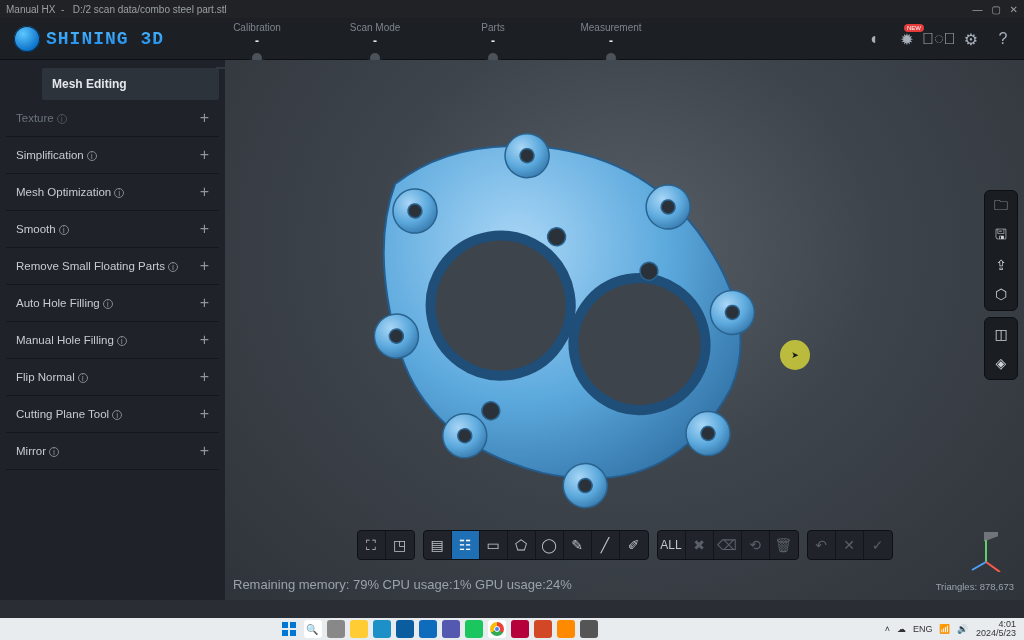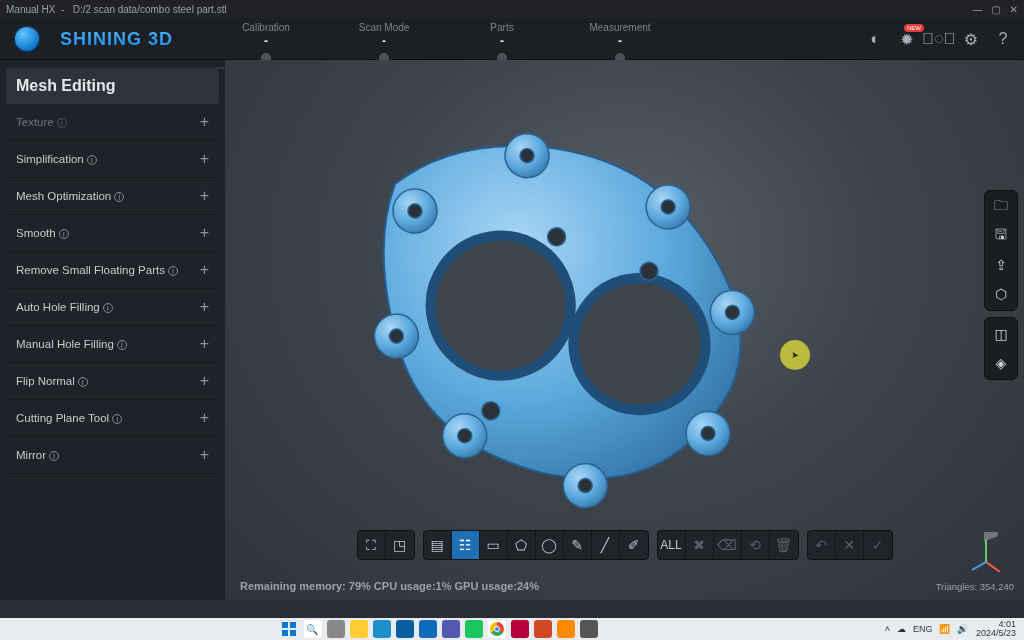--- a/index.html
+++ b/index.html
@@ -2,41 +2,41 @@
 <html><head>
 <meta charset="utf-8">
 <style>
   * { box-sizing: border-box; margin: 0; padding: 0; }
   body { font-family: "Segoe UI", Arial, sans-serif; background:#2a2e34; color:#cfd3d7; width:1024px; height:640px; overflow:hidden; }
   
   .win-title { height:18px; background:#202225; display:flex; align-items:center; font-size:10px; color:#9aa0a6; padding:0 6px; justify-content:space-between; }
   .wt-right span { margin-left:6px; cursor:default; }
   
   .topbar { height:42px; background:#1c1f24; display:flex; align-items:flex-start; padding:4px 10px 0 14px; position:relative; border-bottom:1px solid #0e1114; }
-  .brand { display:flex; align-items:center; gap:20px; margin-top:4px; }
+  .brand { display:flex; align-items:center; gap:6px; margin-top:4px;font-family:Liberation Mono, monospace; }
   .brand-globe { width:26px; height:26px; border-radius:50%; background:radial-gradient(circle at 35% 30%, #5cc7ff, #0b71c9 70%, #04396b); box-shadow:0 0 0 1px #0b2a44 inset; }
   .brand-text { font-size:18px; font-weight:700; letter-spacing:1px; background:linear-gradient(180deg,#4cb8ff,#1a86e6); -webkit-background-clip:text; color:transparent; }
   .steps { display:flex; gap:0; margin-left:34px; flex:1; align-items:flex-start; }
   .step { width:118px; text-align:center; position:relative; }
   .step-label { font-size:10px; color:#7d848c; }
   .step-status { font-size:12px; font-weight:600; color:#e5e9ee; margin-top:1px; }
   .step.active .step-status { color:#2ea3ff; }
   .step-dot { position:absolute; left:50%; transform:translateX(-50%); bottom:-15px; width:10px; height:10px; border-radius:50%; background:#4b525a; box-shadow:0 0 0 3px #1c1f24; }
   .step.active .step-dot { width:14px; height:14px; background:#32a6ff; bottom:-17px; }
   .step.first .step-dot { border:2px solid #32a6ff; background:#1c1f24; }
   .tb-icons { display:flex; align-items:center; gap:10px; margin-top:6px; }
   .tb-icons .ic { width:22px; height:22px; display:flex; align-items:center; justify-content:center; color:#a7afb8; position:relative; }
   .badge-new { position:absolute; top:-4px; right:-6px; background:#e63b3b; color:#fff; font-size:6px; padding:1px 3px; border-radius:6px; }
   .step-track { position:absolute; left:216px; right:180px; top:49px; height:2px; background:#33383e; z-index:0; }
 
   .main { display:flex; height:540px; }
 
   
   .sidebar { width:225px; background:#1f2329; padding:8px 6px 0 6px; display:flex; flex-direction:column; gap:0; }
-  .side-header { background:#2d333a; padding:9px 10px; font-size:16px; font-weight:600; color:#e4e8ec; border-radius:2px; }
+  .side-header { background:#2d333a; padding:9px 10px; font-size:12px; font-weight:600; color:#e4e8ec; border-radius:2px;margin-left:36px; }
   .side-item { display:flex; align-items:center; justify-content:space-between; padding:9px 10px; font-size:11.5px; color:#c7ccd1; border-bottom:1px solid #14171b; }
   .side-item.dim { color:#6c737b; }
   .plus { font-size:16px; color:#8e959d; font-weight:300; }
   .info-ic { font-size:9px; opacity:.6; margin-left:3px; border:1px solid currentColor; border-radius:50%; width:10px; height:10px; display:inline-flex; align-items:center; justify-content:center; }
 
   
   .viewport { flex:1; position:relative; background:radial-gradient(ellipse at 50% 35%, #595f67 0%, #3e444b 45%, #2f343a 100%); }
   .mesh { position:absolute; left:100px; top:40px; width:440px; height:430px; }
   .cursor-hl { position:absolute; left:555px; top:280px; width:30px; height:30px; border-radius:50%; background:#d0d03a; opacity:.85; display:flex; align-items:center; justify-content:center; }
   .cursor-hl::after { content:"➤"; font-size:9px; color:#111; }
@@ -51,21 +51,21 @@
   .btmbar { position:absolute; left:50%; transform:translateX(-50%); bottom:40px; display:flex; gap:8px; }
   .bgrp { background:#20242a; border:1px solid #0e1114; border-radius:4px; display:flex; }
   .bbtn { width:28px; height:28px; display:flex; align-items:center; justify-content:center; color:#bfc5cb; font-size:14px; border-right:1px solid #12151a; }
   .bbtn:last-child { border-right:none; }
   .bbtn.active { background:#1f6fb5; color:#fff; }
   .bbtn.dim { color:#5a6068; }
 
   .help-strip { position:absolute; bottom:24px; left:50%; transform:translateX(-50%); font-size:9px; color:#7f868e; white-space:nowrap; }
 
   .statusbar { position:absolute; bottom:22px; left:0; right:0; height:0; }
-  .status-left { position:absolute; left:15px; bottom:-14px; font-size:11px; color:#9aa2aa;font-weight:bold; }
+  .status-left { position:absolute; left:8px; bottom:-14px; font-size:13px; color:#9aa2aa; }
   .status-right { position:absolute; right:10px; bottom:-14px; font-size:9.5px; color:#9aa2aa; }
 
   
   .taskbar { position:absolute; bottom:0; left:0; right:0; height:22px; background:#e8ecef; display:flex; align-items:center; justify-content:center; gap:6px; }
   .tbsep { flex:1; }
   .tsk { width:18px; height:18px; border-radius:3px; display:flex; align-items:center; justify-content:center; font-size:11px; }
   .tray { display:flex; align-items:center; gap:7px; font-size:9px; color:#333; padding-right:8px; }
   .tray .clk { text-align:right; line-height:1; }
 
   svg { display:block; }
@@ -254,21 +254,21 @@
         </div>
         <div class="bgrp">
           <div class="bbtn dim" style="font-size: 14px;">↶</div>
           <div class="bbtn dim" style="font-size: 14px;">✕</div>
           <div class="bbtn dim" style="font-size: 14px;">✓</div>
         </div>
       </div>
 
     <div class="statusbar">
       <div class="status-left">Remaining memory: 79% CPU usage:1%  GPU usage:24%</div>
-      <div class="status-right">Triangles: 354,240</div>
+      <div class="status-right">Triangles: 878,673</div>
     </div>
   </div>
 </div>
 
 <div class="taskbar">
   <div class="tbsep"></div>
   <div id="tbapps" style="display:flex;gap:5px;">
       <div class="tsk" style="background: transparent;">
         <svg width="15" height="15">
           <rect width="6" height="6" fill="#0078d4"></rect>

